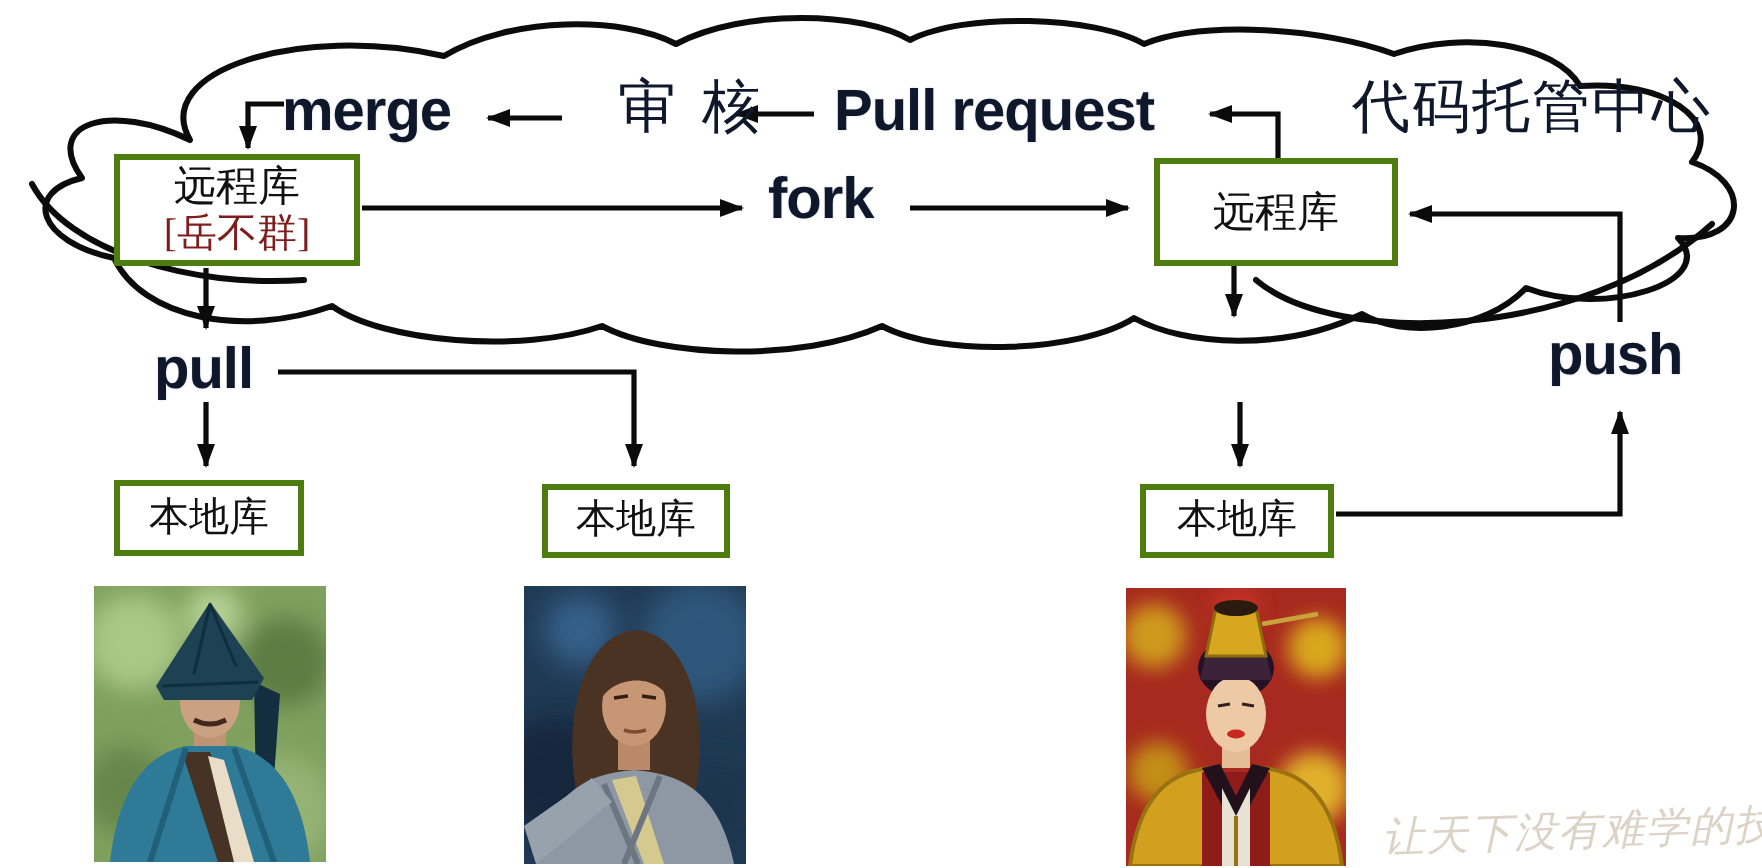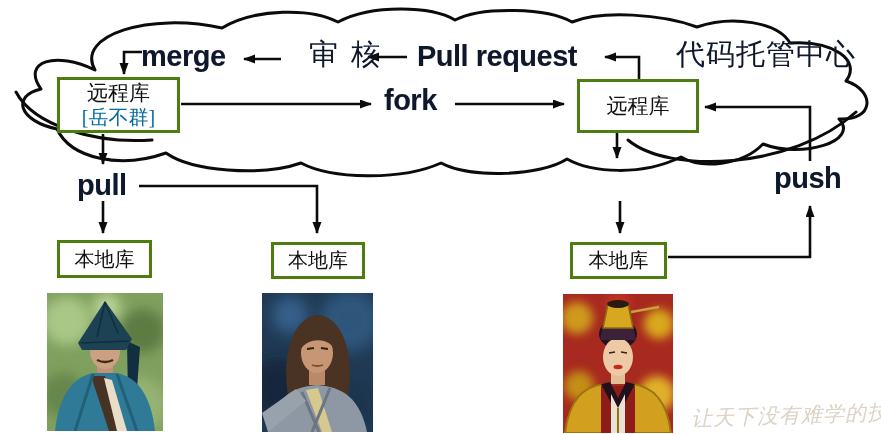--- a/index.html
+++ b/index.html
@@ -16,21 +16,21 @@
   .cn{font-family:"Liberation Serif","DejaVu Serif",serif;font-size:29px;margin-left:28px;}
   .review{letter-spacing:13px;}
   .hosting{letter-spacing:1px;}
   .node{
     position:absolute;background:#ffffff;border:3px solid #4d7c0f;
     display:flex;flex-direction:column;align-items:center;justify-content:center;
     box-sizing:border-box;text-align:center;
   }
   .node .t1{font-family:"Liberation Serif","DejaVu Serif",serif;font-size:21px;color:#111;line-height:1.15;}
   .node .t2{font-family:"Liberation Serif","DejaVu Serif",serif;font-size:20px;line-height:1.15;}
-  .owner-blue{color:#0369a1;}
+  .owner-blue{color:#7f1d1d;}
   .owner-red{color:#FF0000;}
   .local .t1{font-size:20px;}
   .photo{position:absolute;overflow:hidden;}
   .photo svg{display:block;}
   #watermark{
     position:absolute;left:691px;top:401px;width:220px;
     font-family:"Liberation Serif","DejaVu Serif",serif;font-style:italic;
     font-size:21px;letter-spacing:1px;color:#DCD2C6;transform:rotate(-2deg);
     white-space:nowrap;
   }

